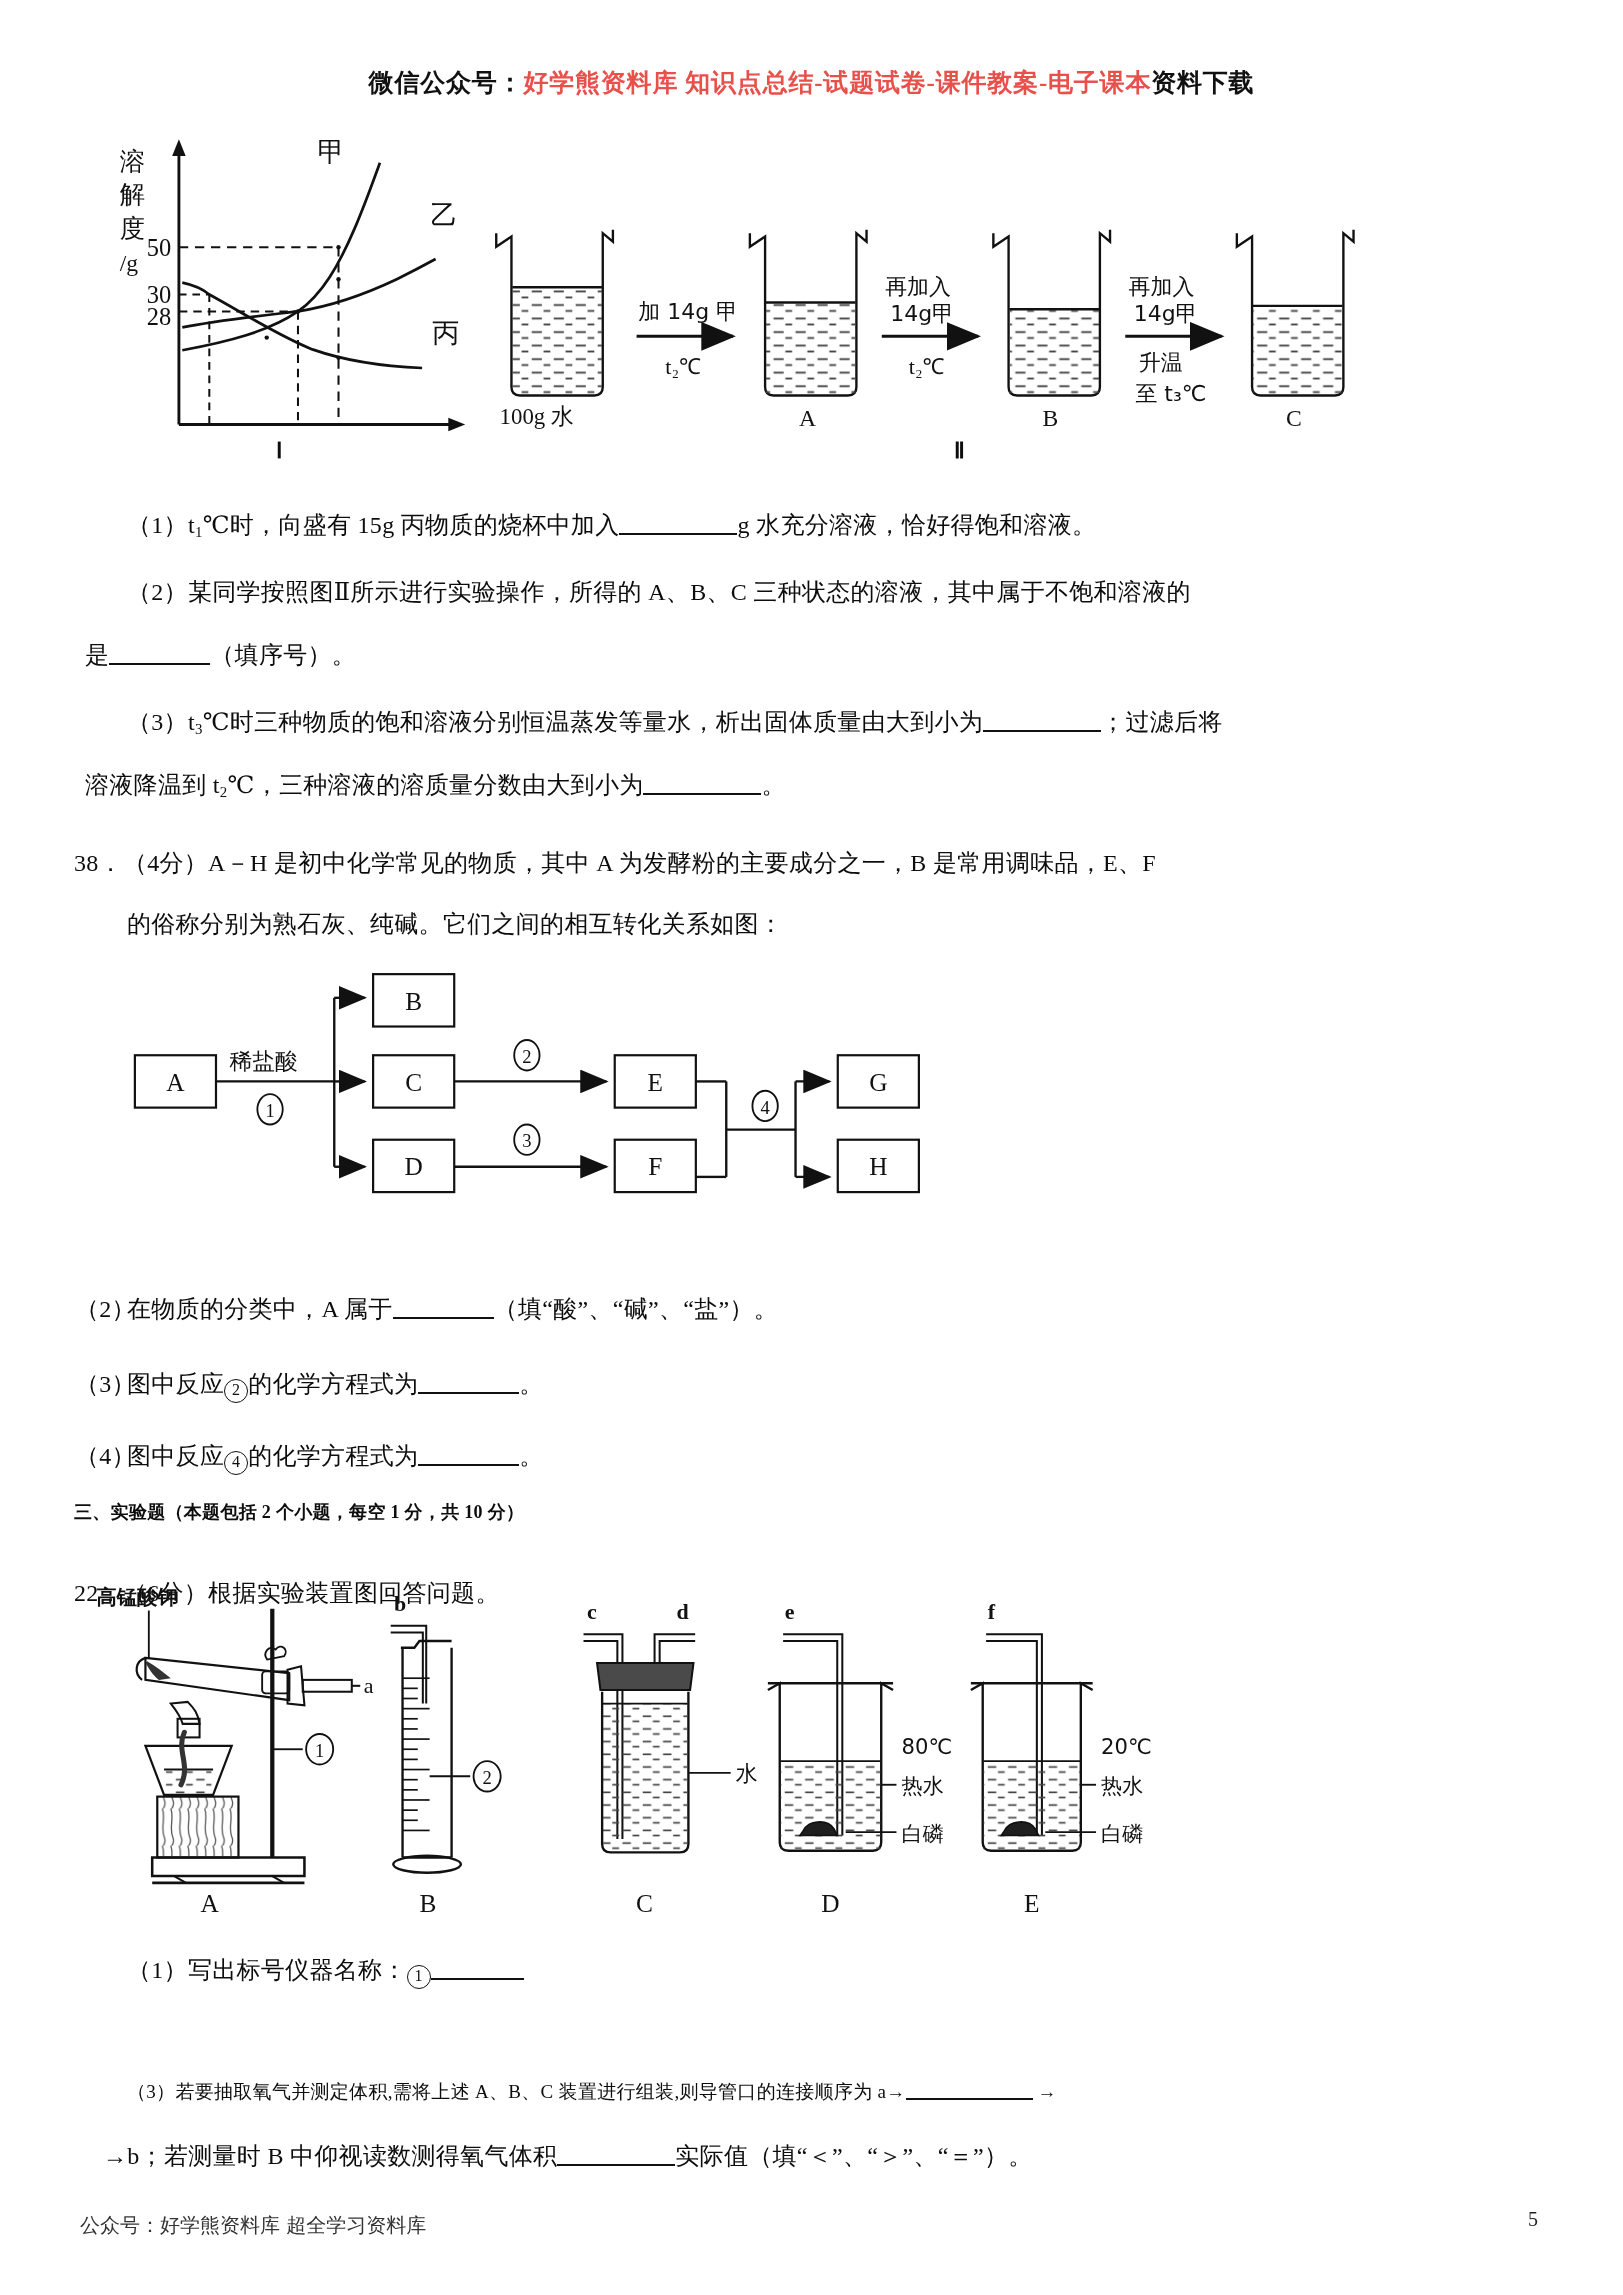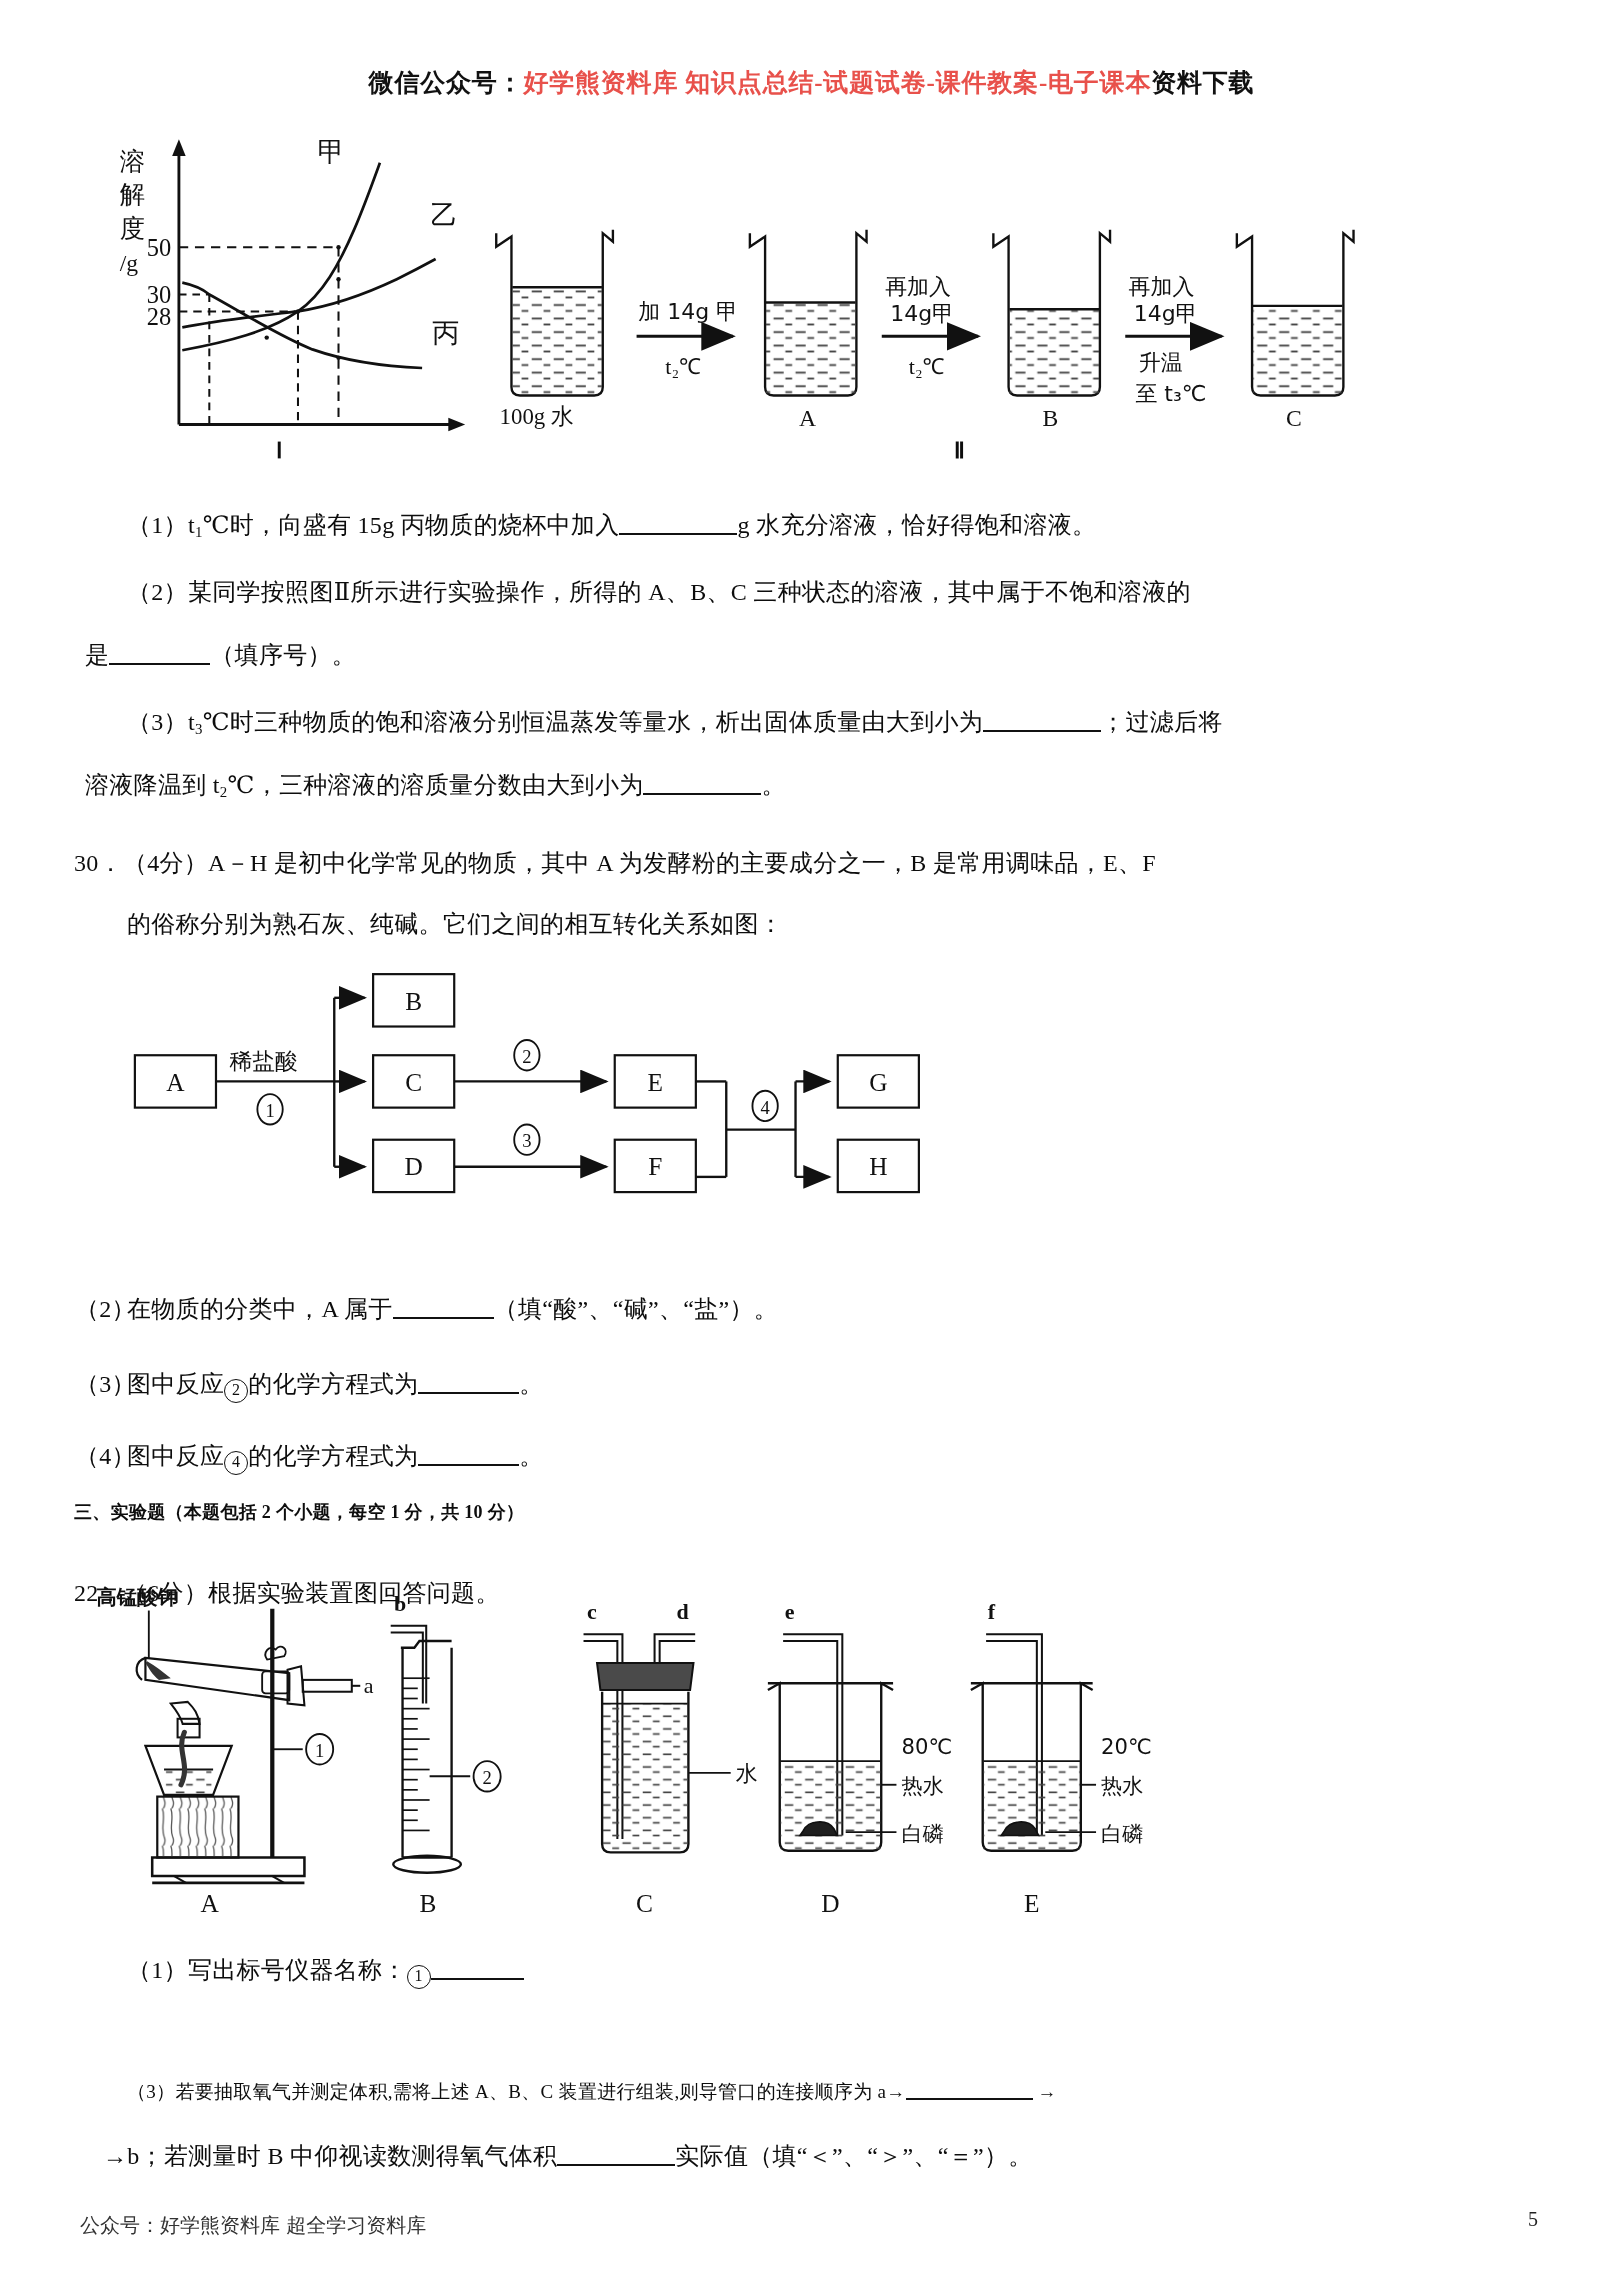--- a/index.html
+++ b/index.html
@@ -213,21 +213,21 @@
   </div>
 
   <div class="abs body-text" style="left:127px;top:703px;">
     （3）t<sub>3</sub>℃时三种物质的饱和溶液分别恒温蒸发等量水，析出固体质量由大到小为<span class="blank bk140"></span>；过滤后将
   </div>
   <div class="abs body-text" style="left:85px;top:766px;">
     溶液降温到 t<sub>2</sub>℃，三种溶液的溶质量分数由大到小为<span class="blank bk140"></span>。
   </div>
 
   <div class="abs body-text" style="left:74px;top:844px;">
-    <span>30．（4分）A－H 是初中化学常见的物质，其中 A 为发酵粉的主要成分之一，B 是常用调味品，E、F</span>
+    <span>38．（4分）A－H 是初中化学常见的物质，其中 A 为发酵粉的主要成分之一，B 是常用调味品，E、F</span>
   </div>
   <div class="abs body-text" style="left:127px;top:905px;">
     <span>的俗称分别为熟石灰、纯碱。它们之间的相互转化关系如图：</span>
   </div>
 
   <div class="abs" id="flow">
     <svg width="845" height="245" viewBox="0 0 1000 290" xmlns="http://www.w3.org/2000/svg">
       <defs>
         <marker id="fa" markerWidth="12" markerHeight="10" refX="11" refY="5" orient="auto">
           <polygon points="0,0 12,5 0,10" fill="#111"></polygon>

